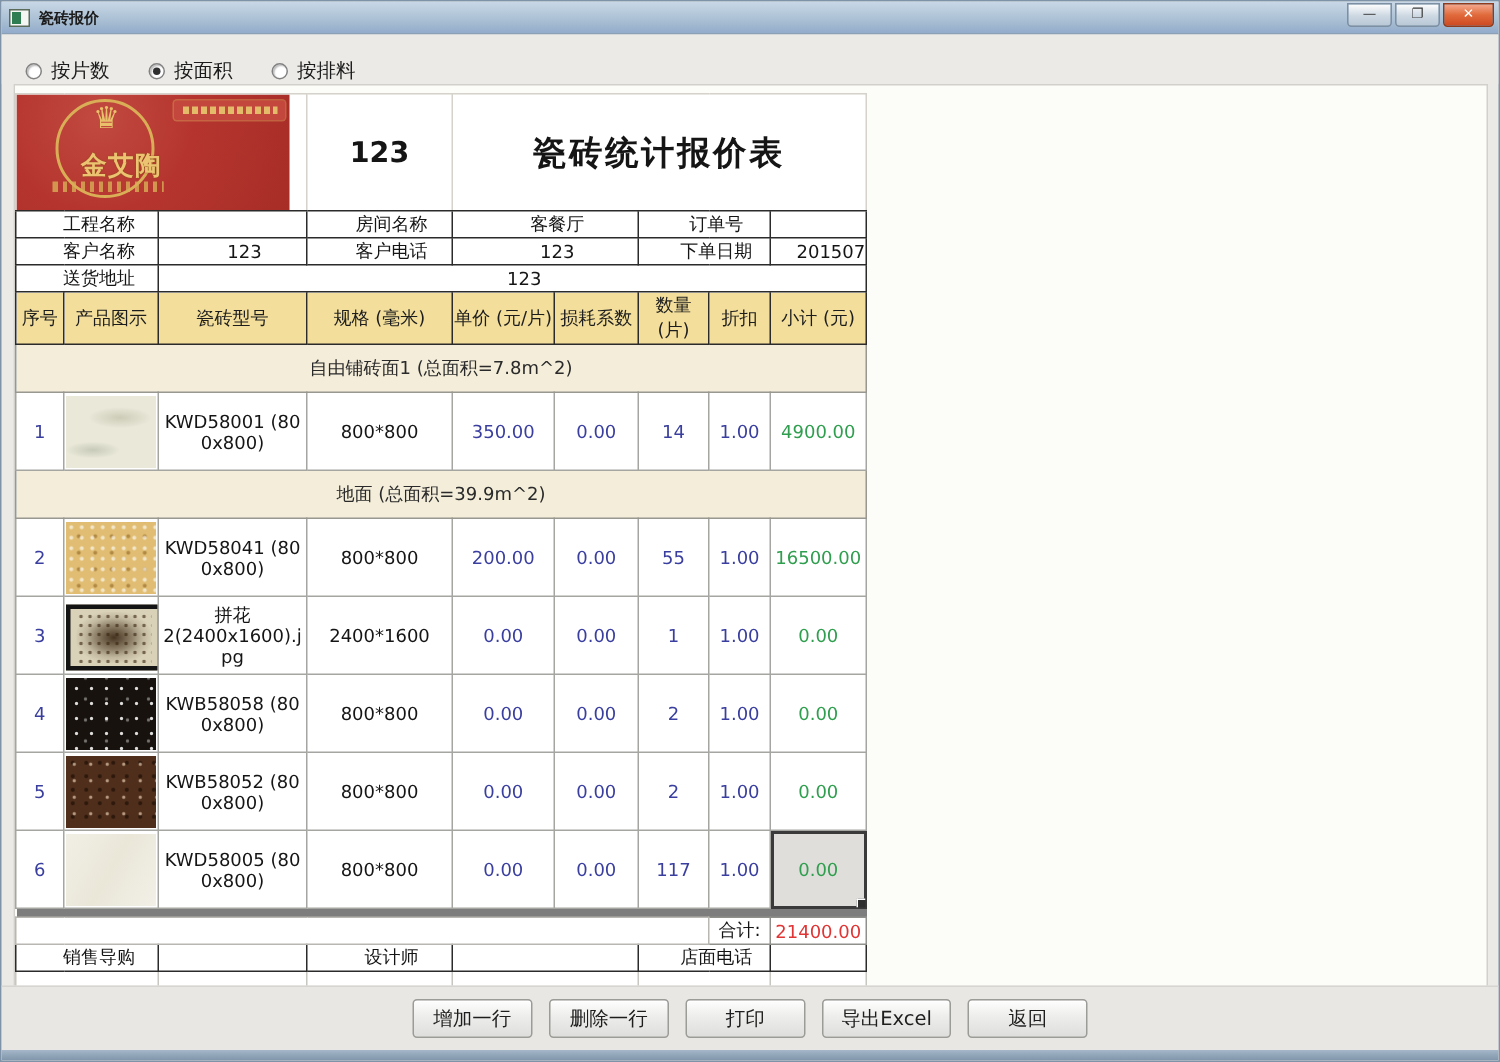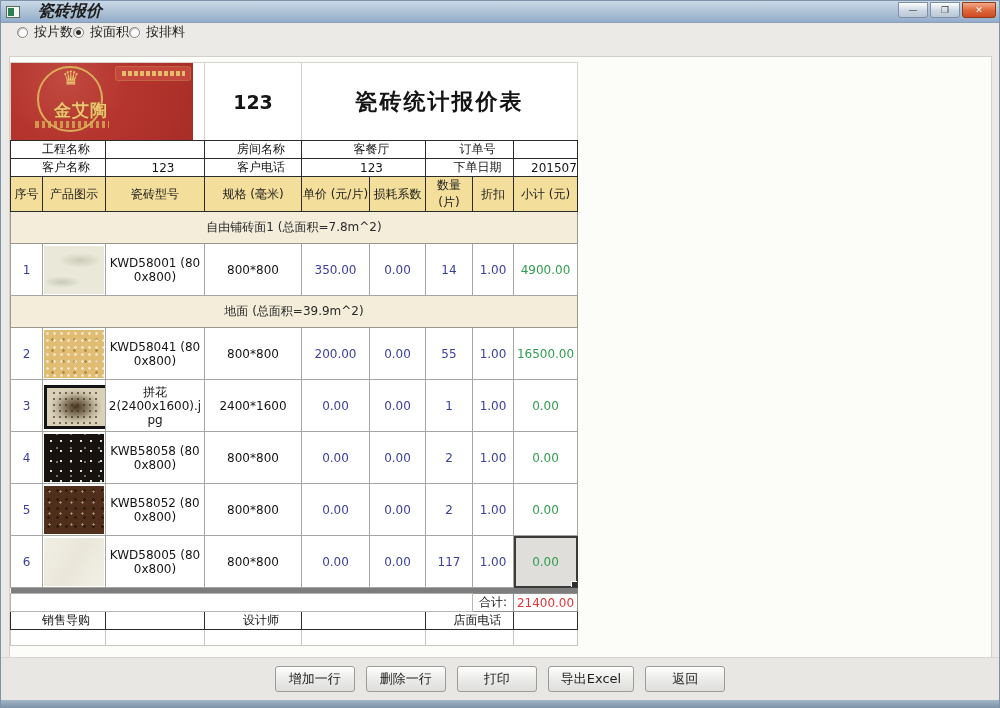--- a/index.html
+++ b/index.html
@@ -3,27 +3,27 @@
 <meta charset="utf-8">
 <style>
   * { margin:0; padding:0; box-sizing:border-box; }
   html,body { width:1000px; height:708px; font-family:"DejaVu Sans","Liberation Sans",sans-serif; }
   .window { position:relative; width:1000px; height:708px; background:#ebeae6; border:1px solid #7e93a7; overflow:hidden; }
 
   
   .titlebar { height:22px; background:linear-gradient(#c9d8e7,#a9bfd3 60%,#93accc); display:flex; align-items:center; padding:0 3px 0 5px; border-bottom:1px solid #8ba0b4; }
   .title-icon { width:14px; height:12px; background:#f4f7f4; border:1px solid #5a6b5a; position:relative; }
   .title-icon::after { content:""; position:absolute; left:1px; top:1px; width:6px; height:8px; background:#2f7d52; }
-  .titlebar-title { font-size:16px; font-weight:bold; color:#1c1c1c; margin-left:18px;font-style:italic; }
+  .titlebar-title { font-size:10px; font-weight:bold; color:#1c1c1c; margin-left:6px; }
   .win-controls { margin-left:auto; display:flex; gap:2px; align-items:flex-start; height:100%; padding-top:1px; }
   .win-btn { width:30px; height:16px; border-radius:0 0 3px 3px; border:1px solid #7d8fa2; background:linear-gradient(#fdfdfd,#ccd7e2 55%,#b9c8d6); display:flex; align-items:center; justify-content:center; font-size:9px; color:#3a3a3a; cursor:default; }
   .win-btn.close { background:linear-gradient(#f4a88b,#e06a3c 50%,#cf4a22); border-color:#8e3a1d; color:#fff; font-weight:bold; width:34px; }
 
   
-  .toolbar { height:33px; display:flex; align-items:flex-start; padding-left:16px; background:#ebeae6; }
+  .toolbar { height:33px; display:flex; align-items:flex-end; gap:26px; padding-left:16px; background:#ebeae6; }
   .radio { display:flex; align-items:center; gap:6px; font-size:13px; color:#1b1b1b; }
   .radio-circle { width:11px; height:11px; border-radius:50%; background:#fff; border:1px solid #828282; box-shadow:inset 1px 1px 1px rgba(0,0,0,.25); position:relative; }
   .radio.checked .radio-circle::after { content:""; position:absolute; left:2px; top:2px; width:5px; height:5px; border-radius:50%; background:#2e2e2e; }
 
   
   .panel { position:absolute; left:8px; top:55px; width:983px; height:603px; background:#fcfcf9; border:1px solid #d2d0ca; }
   .report { position:absolute; left:0; top:5px; width:567px; }
 
   table.grid { width:567px; border-collapse:collapse; table-layout:fixed; font-size:12px; color:#151515; }
   table.grid td { text-align:center; vertical-align:middle; overflow:hidden; padding:0 1px; }
@@ -147,20 +147,24 @@
           <td></td>
         </tr>
         <tr class="info">
           <td colspan="2">客户名称</td>
           <td>123</td>
           <td>客户电话</td>
           <td colspan="2">123</td>
           <td colspan="2">下单日期</td>
           <td>20150717</td>
         </tr>
+        <tr class="info">
+          <td colspan="2">送货地址</td>
+          <td colspan="7">123</td>
+        </tr>
 
         <tr class="colhead">
           <td>序号</td>
           <td>产品图示</td>
           <td>瓷砖型号</td>
           <td>规格 (毫米)</td>
           <td>单价 (元/片)</td>
           <td>损耗系数</td>
           <td>数量 (片)</td>
           <td>折扣</td>

